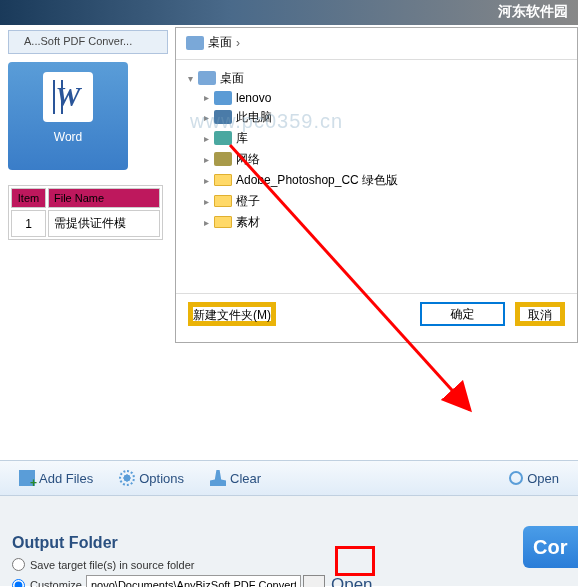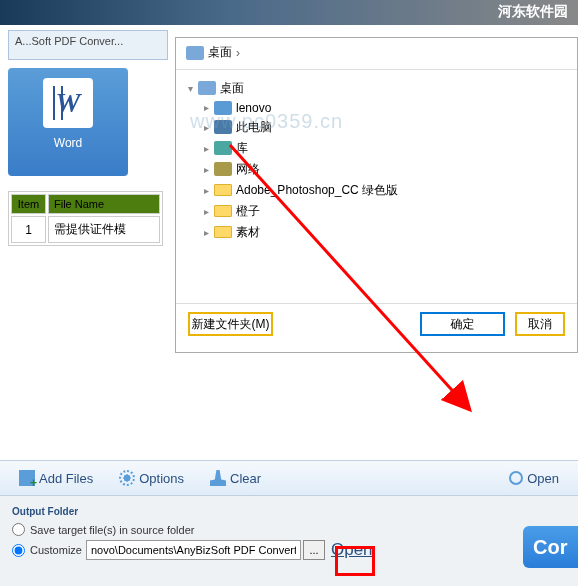--- a/index.html
+++ b/index.html
@@ -4,72 +4,72 @@
 <style>
 * { box-sizing: border-box; margin: 0; padding: 0; }
 body { font-family: "Microsoft YaHei", Arial, sans-serif; font-size: 12px; width: 578px; height: 587px; overflow: hidden; position: relative; background: #fff; }
 
 .header-banner { height: 25px; background: linear-gradient(90deg, #1a3a5a 0%, #4a6a8a 40%, #888 100%); color: #fff; padding: 3px 10px; font-size: 14px; overflow: hidden; text-align: center; }
 .header-banner span { float: right; font-weight: bold; }
 
 .main-area { position: relative; height: 435px; background: #fff; }
 
 .left-panel { position: absolute; left: 8px; top: 5px; width: 160px; }
-.title-bar { height: 30px; background: #e8f0f8; border: 1px solid #b0c4de; padding: 4px 6px; font-size: 11px; color: #444; }
+.title-bar { height: 24px; background: #e8f0f8; border: 1px solid #b0c4de; padding: 4px 15px; font-size: 11px; color: #444; }
 .word-tile { margin-top: 8px; width: 120px; height: 108px; background: linear-gradient(180deg, #5a9dd8 0%, #3a7dc8 100%); border-radius: 4px; text-align: center; padding-top: 10px; }
 .word-icon { width: 50px; height: 50px; background: #fff; border-radius: 4px; margin: 0 auto; position: relative; }
 .word-icon::after { content: "W"; position: absolute; left: 50%; top: 50%; transform: translate(-50%,-50%); font-size: 28px; color: #2a5599; font-weight: bold; font-style: italic; font-family: Georgia, serif; }
 .word-icon::before { content: ""; position: absolute; left: 10px; top: 8px; width: 6px; height: 34px; border-left: 2px solid #2a5599; border-right: 2px solid #2a5599; }
 .word-label { color: #fff; margin-top: 8px; font-size: 12px; }
 
 .file-table { margin-top: 15px; border: 1px solid #ccc; width: 155px; }
-.file-table th { background: #4d7c0f; border: 1px solid #ccc; padding: 3px 5px; text-align: left; font-weight: normal; font-size: 11px; }
+.file-table th { background: #be185d; border: 1px solid #ccc; padding: 3px 5px; text-align: left; font-weight: normal; font-size: 11px; }
 .file-table td { border: 1px solid #ccc; padding: 4px 5px; font-size: 12px; }
 .file-table .item-col { width: 35px; text-align: center; }
 
-.dialog { position: absolute; left: 175px; top: 12px; right: 0; height: 316px; background: #fff; border: 1px solid #aaa; }
+.dialog { position: absolute; left: 175px; top: 2px; right: 0; height: 316px; background: #fff; border: 1px solid #aaa; }
 .dialog-path { padding: 6px 10px; border-bottom: 1px solid #ddd; }
 .path-segment { display: inline-flex; align-items: center; }
 .chevron { margin: 0 4px; color: #666; }
 .tree { padding: 8px 12px; height: 340px; }
 .tree-item { display: flex; align-items: center; padding: 2px 0; margin-left: 16px; }
 .tree-item.root { margin-left: 0; }
 .expander { width: 10px; color: #888; font-size: 10px; }
 .tree-icon { width: 18px; height: 14px; margin-right: 4px; display: inline-block; }
 .icon-folder-blue { background: #5b9bd5; border-radius: 2px; }
 .icon-pc { background: #4a7ba8; border-radius: 2px; }
 .icon-lib { background: #4aa8a0; border-radius: 2px; }
 .icon-net { background: #a89a4a; border-radius: 2px; }
 .icon-folder-y { background: #ffd968; border: 1px solid #e0b030; border-radius: 1px; height: 12px; }
 .icon-desktop { background: #7aa8d8; border-radius: 2px; }
 .tree-label { font-size: 12px; }
 
 .dialog-buttons { position: absolute; bottom: 8px; left: 0; right: 0; padding: 8px 12px; border-top: 1px solid #ddd; display: flex; gap: 10px; }
 .dialog-buttons .spacer { flex: 1; }
-.dlg-btn { min-width: 85px; height: 24px; background: #fff; border: 2px solid #eab308; font-size: 12px; cursor: pointer; }
+.dlg-btn { min-width: 85px; height: 24px; background: #fff; border: 5px solid #eab308; font-size: 12px; cursor: pointer; }
 .dlg-btn.primary { border: 2px solid #0078d7; margin-left: 20px; }
 
 
 .arrow-svg { position: absolute; left: 200px; top: 35px; pointer-events: none; }
 
 
 .toolbar { background: linear-gradient(180deg, #f5f9fd 0%, #e0ecf8 100%); border-top: 1px solid #c0d0e0; border-bottom: 1px solid #c0d0e0; height: 36px; display: flex; align-items: center; padding: 0 8px; gap: 4px; }
 .tool-btn { display: flex; align-items: center; gap: 4px; padding: 4px 10px; font-size: 13px; color: #2a5080; cursor: pointer; border: 1px solid transparent; border-radius: 3px; }
 .tool-icon { width: 16px; height: 16px; display: inline-block; }
 .ico-add { background: #5a9dd8; position: relative; }
 .ico-add::after { content: "+"; position: absolute; right: -2px; bottom: -4px; color: #2a8a2a; font-weight: bold; font-size: 12px; }
 .ico-gear { background: radial-gradient(circle, #5a9dd8 40%, transparent 45%); border: 2px dotted #5a9dd8; border-radius: 50%; }
 .ico-trash { background: #5a9dd8; clip-path: polygon(20% 10%, 80% 10%, 75% 100%, 25% 100%); }
 .ico-broom { background: #5a9dd8; clip-path: polygon(40% 0, 60% 0, 70% 60%, 100% 65%, 100% 100%, 0 100%, 0 65%, 30% 60%); }
 .ico-regis { width: 14px; height: 14px; border: 2px solid #5a9dd8; border-radius: 50%; }
 .toolbar .spacer { flex: 1; }
 
 
 .output-section { background: #eef2f5; padding: 10px 12px; height: 90px; position: relative; }
-.output-title { font-size: 10px; color: #2a5080; font-weight: bold; margin-bottom: 6px; }
+.output-title { font-size: 16px; color: #2a5080; font-weight: bold; margin-bottom: 6px; margin-top: 28px; }
 .radio-row { display: flex; align-items: center; margin: 4px 0; font-size: 11px; color: #333; }
 .radio-row input[type=radio] { margin-right: 5px; }
 .path-input { width: 215px; height: 20px; font-size: 11px; padding: 1px 4px; border: 1px solid #999; margin-left: 4px; }
 .browse-btn { width: 22px; height: 20px; border: 1px solid #888; background: #f0f0f0; font-size: 11px; cursor: pointer; margin-left: 2px; padding: 0; }
 .open-link { color: #2a5080; text-decoration: underline; margin-left: 6px; font-size: 17px; cursor: pointer; }
 .red-box { position: absolute; border: 3px solid #ff0000; pointer-events: none; }
 .convert-btn { position: absolute; right: 0; top: 30px; height: 42px; width: 55px; background: linear-gradient(180deg, #4a9de8 0%, #2a7dd8 100%); color: #fff; font-size: 20px; font-weight: bold; border: none; border-radius: 6px 0 0 6px; cursor: pointer; text-align: left; padding-left: 10px; }
 
 .watermark { position: absolute; left: 190px; top: 85px; color: rgba(120,160,190,0.35); font-size: 20px; pointer-events: none; font-family: Arial; letter-spacing: 1px; }
 </style>

